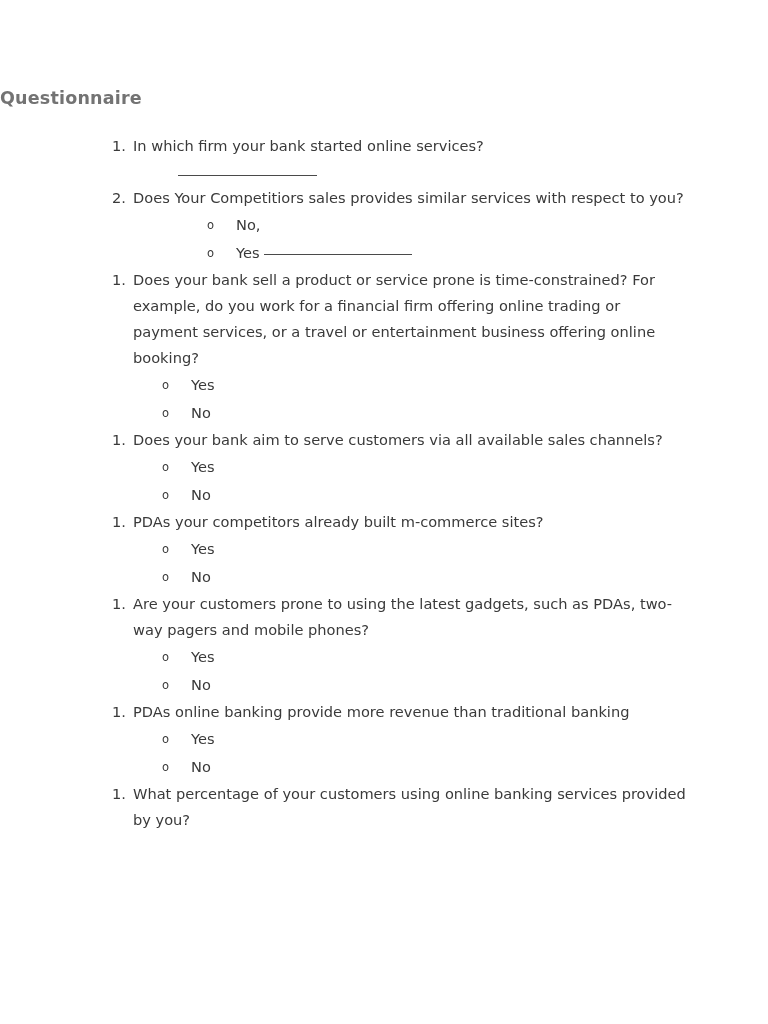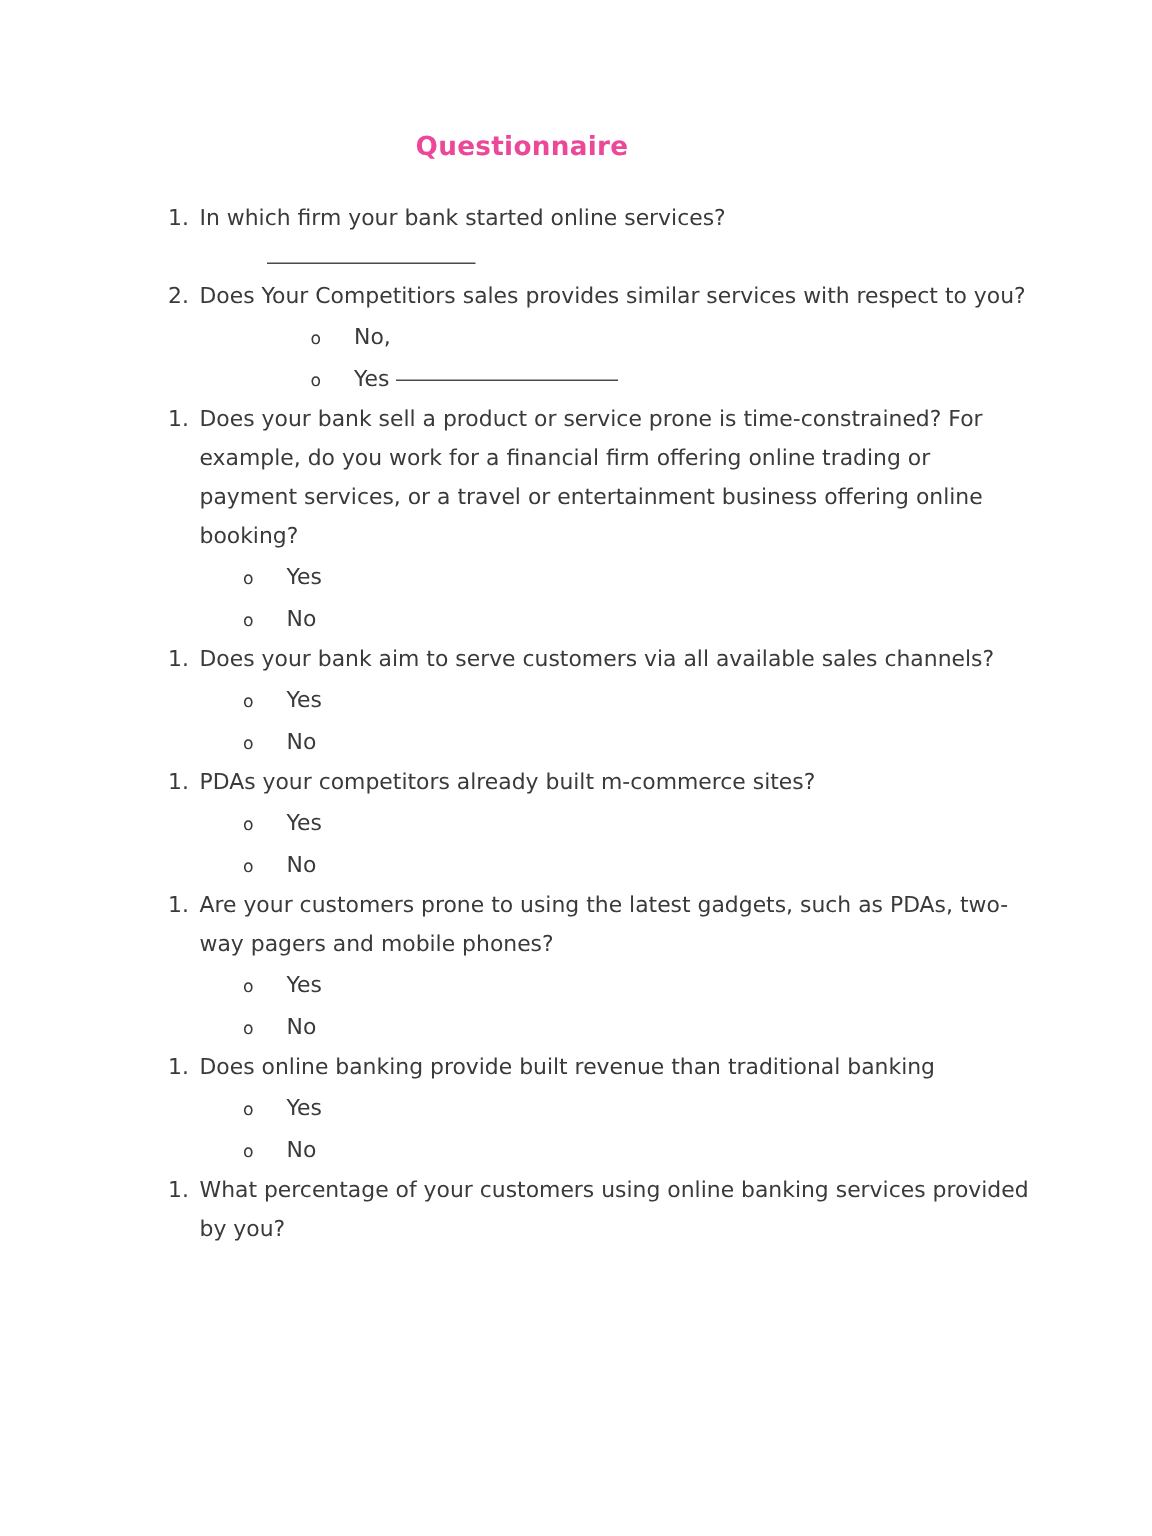--- a/index.html
+++ b/index.html
@@ -20,25 +20,24 @@
     width: 768px;
     height: 1024px;
     background: #ffffff;
     box-sizing: border-box;
   }
   .doc-title {
     position: absolute;
     top: 88px;
     left: 0;
     width: 696px;
-    text-align: center;
     font-size: 17.5px;
     font-weight: bold;
     letter-spacing: 0.2px;
-    color: #ec4899;
+    color: #737373;
   }
   .content {
     position: absolute;
     top: 133px;
     left: 112px;
     width: 576px;
   }
   .q-item {
     position: relative;
     padding-left: 21px;
@@ -155,21 +154,21 @@
       <div class="q-item">
         <span class="q-num">1.</span>
         <span class="q-text">Are your customers prone to using the latest gadgets, such as PDAs, two-way pagers and mobile phones?</span>
       </div>
       <ul class="opts">
         <li class="opt"><span class="bullet">o</span><span>Yes</span></li>
         <li class="opt"><span class="bullet">o</span><span>No</span></li>
       </ul>
       <div class="q-item">
         <span class="q-num">1.</span>
-        <span class="q-text">Does online banking provide built revenue than traditional banking</span>
+        <span class="q-text">PDAs online banking provide more revenue than traditional banking</span>
       </div>
       <ul class="opts">
         <li class="opt"><span class="bullet">o</span><span>Yes</span></li>
         <li class="opt"><span class="bullet">o</span><span>No</span></li>
       </ul>
       <div class="q-item">
         <span class="q-num">1.</span>
         <span class="q-text">What percentage of your customers using online banking services provided by you?</span>
       </div>
     </div>

